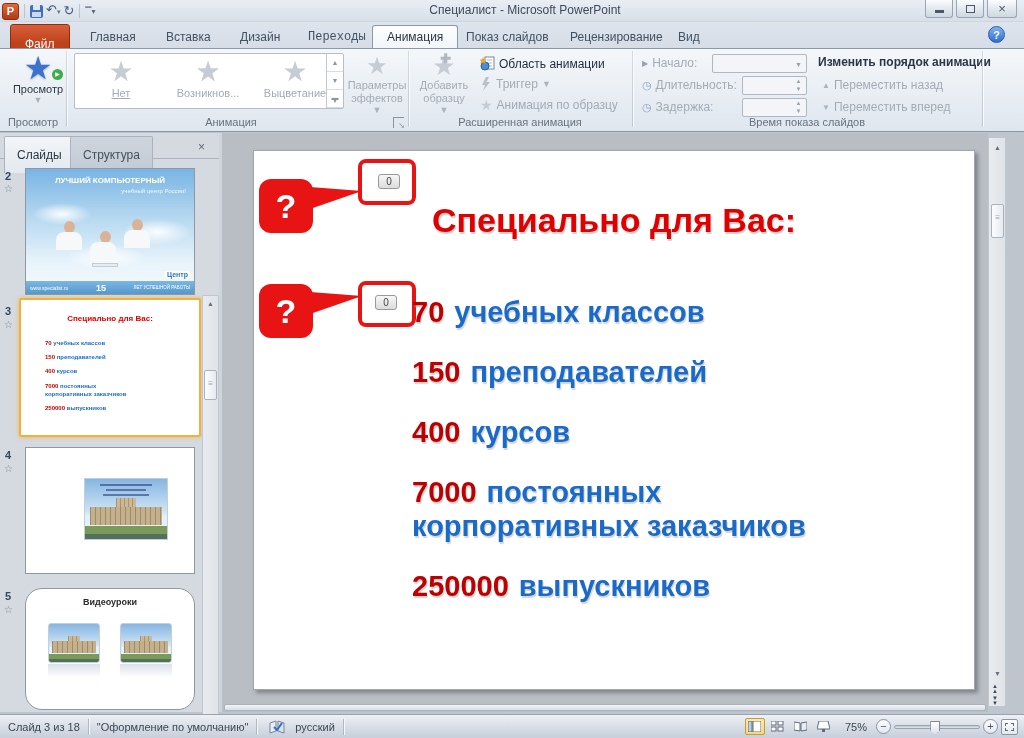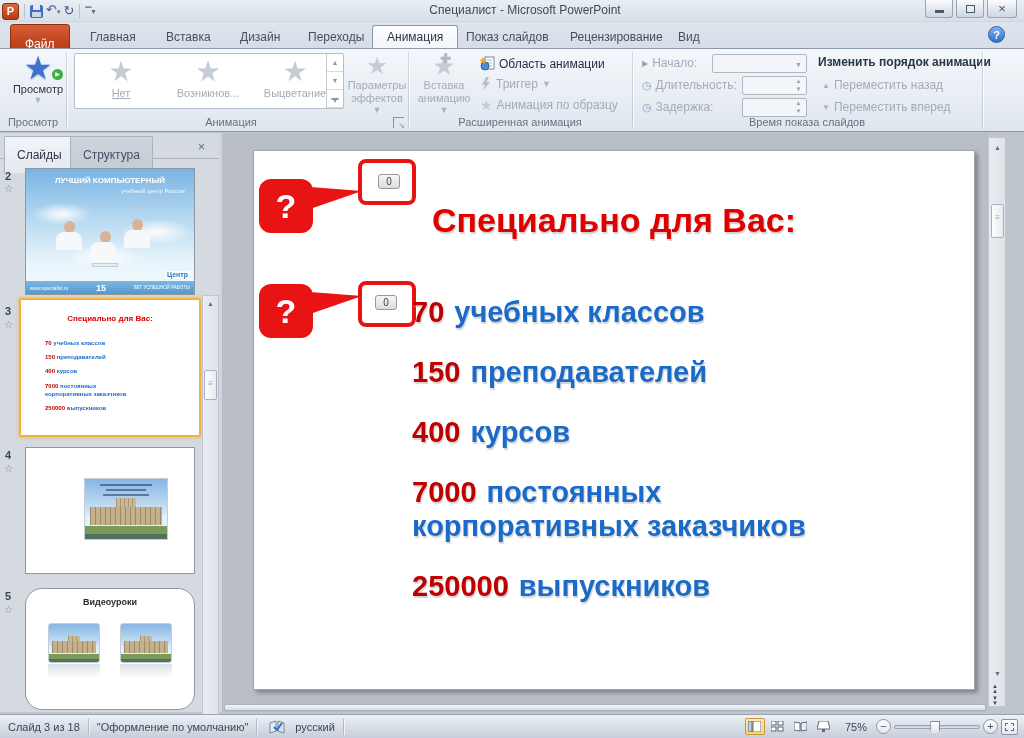--- a/index.html
+++ b/index.html
@@ -179,21 +179,21 @@
     </div>
   <div class="tab" style="left:76px;">
       <span>Главная</span>
     </div>
   <div class="tab" style="left:152px;">
       <span>Вставка</span>
     </div>
   <div class="tab" style="left:226px;">
       <span>Дизайн</span>
     </div>
-  <div class="tab" style="left:294px;">
+  <div class="tab" style="left:294px;font-family:Liberation Mono, monospace;">
       <span>Переходы</span>
     </div>
   <div class="tab active" style="left:372px;">
       <span>Анимация</span>
     </div>
   <div class="tab" style="left:452px;">
       <span>Показ слайдов</span>
     </div>
   <div class="tab" style="left:556px;">
       <span>Рецензирование</span>
@@ -244,21 +244,21 @@
   </div>
   <div class="abs grouplabel" style="left:66px;width:330px;">Анимация</div>
   <div class="abs launcher" style="left:393px;top:68px;"></div>
   <div class="abs rib-divider" style="left:408px;"></div>
 
   <div class="abs bigbtn" style="left:414px;top:4px;width:60px;">
     <span style="position:relative;">
       <span class="star">★</span>
       <span class="plusmark">✚</span>
     </span>
-    <span style="font-size:11px;line-height:13px;text-align:center;" class="disabled-label">Вставка анимацию</span>
+    <span style="font-size:11px;line-height:13px;text-align:center;" class="disabled-label">Добавить образцу</span>
     <span class="tri">▼</span>
   </div>
   <div class="abs smallrow" style="left:480px;top:7px;color:#1e2c3d;">
     <svg width="15" height="15">
       <rect x="5" y="1" width="9" height="12" fill="#fff" stroke="#7b8694"></rect>
       <line x1="7" y1="4" x2="12" y2="4" stroke="#9fb6d8"></line>
         <line x1="7" y1="7" x2="12" y2="7" stroke="#9fb6d8"></line>
         <line x1="7" y1="10" x2="12" y2="10" stroke="#9fb6d8"></line>
       <circle cx="5" cy="10" r="4" fill="#4a8fd4" stroke="#2a5f9c"></circle>
       <polygon points="3,1 4.2,3.4 6.8,3.6 4.8,5.2 5.5,7.8 3,6.4 0.5,7.8 1.2,5.2 -0.8,3.6 1.8,3.4" fill="#f2a431"></polygon>

